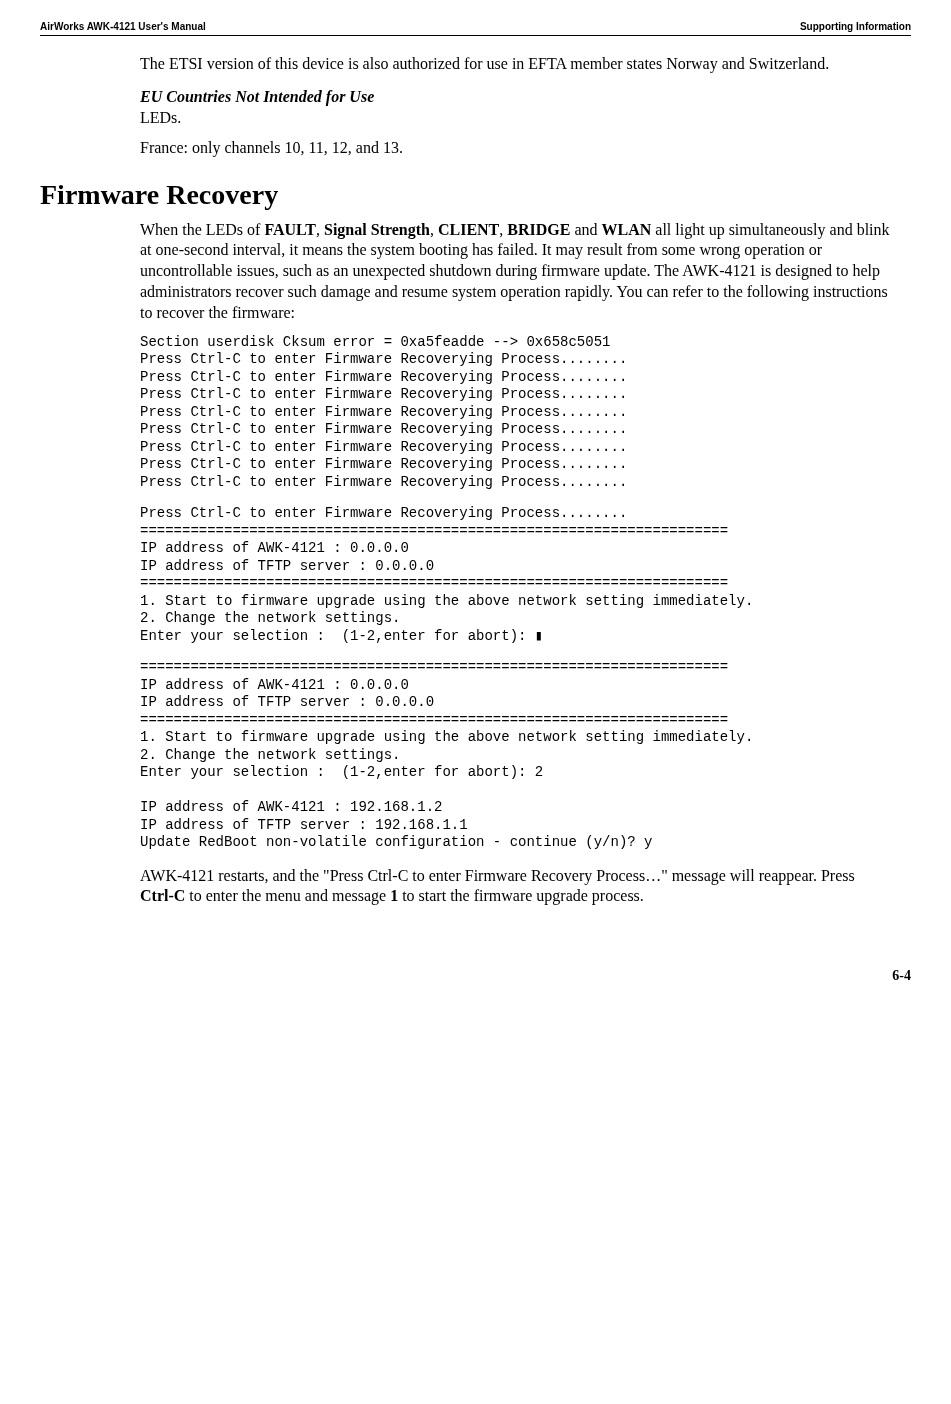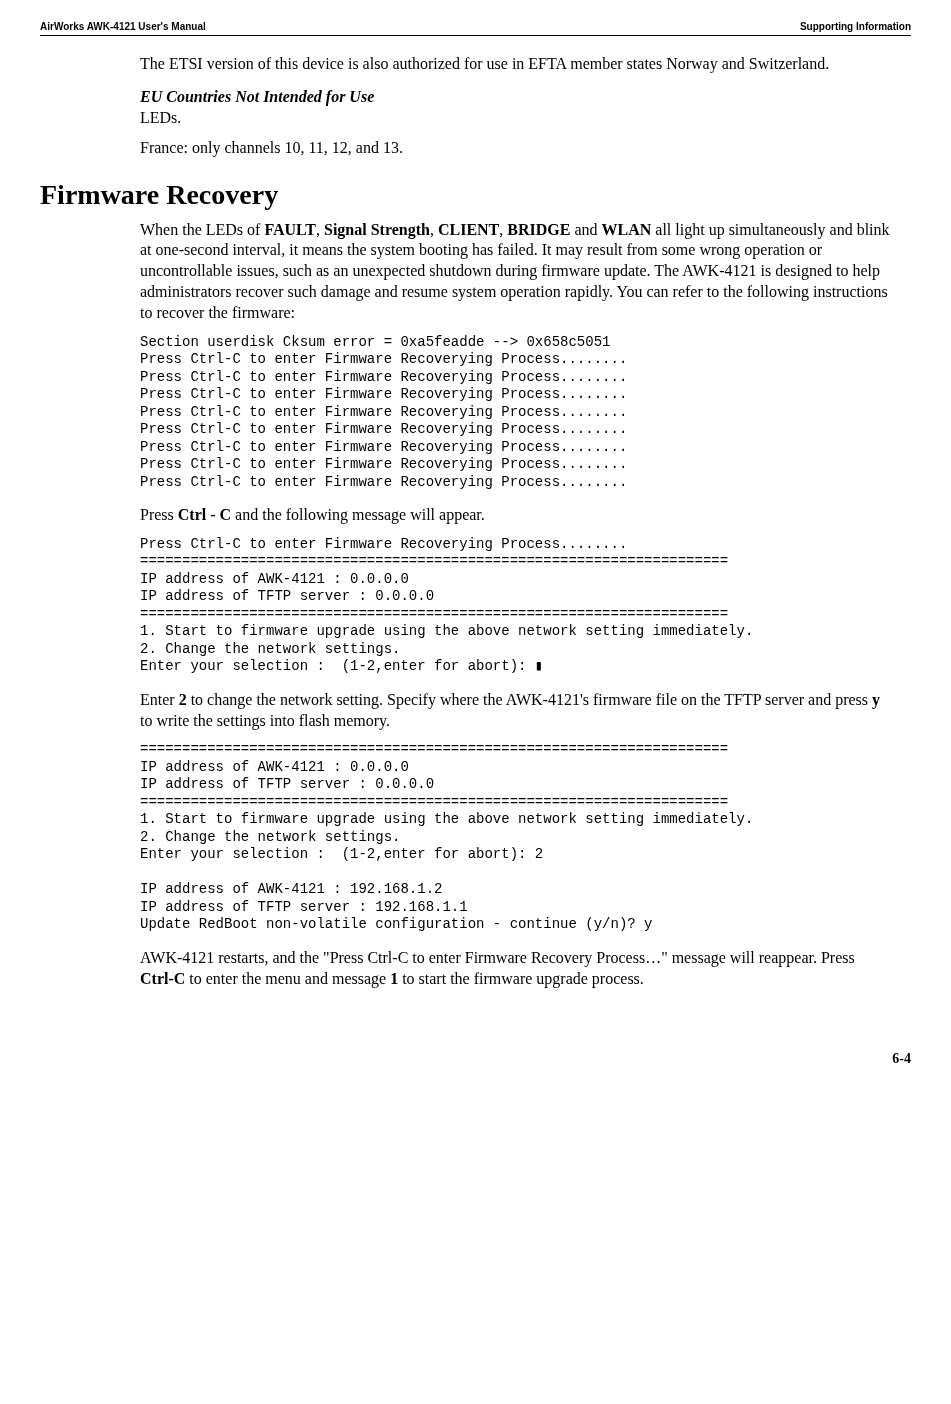--- a/index.html
+++ b/index.html
@@ -85,36 +85,30 @@
   <div class="terminal-img">Section userdisk Cksum error = 0xa5feadde --&gt; 0x658c5051
 Press Ctrl-C to enter Firmware Recoverying Process........
 Press Ctrl-C to enter Firmware Recoverying Process........
 Press Ctrl-C to enter Firmware Recoverying Process........
 Press Ctrl-C to enter Firmware Recoverying Process........
 Press Ctrl-C to enter Firmware Recoverying Process........
 Press Ctrl-C to enter Firmware Recoverying Process........
 Press Ctrl-C to enter Firmware Recoverying Process........
 Press Ctrl-C to enter Firmware Recoverying Process........</div>
 
-  <p class="para">
-    <span>Press </span><b>Ctrl - C</b><span> and the following message will appear.</span>
-  </p>
 
   <div class="terminal-img">Press Ctrl-C to enter Firmware Recoverying Process........
 ======================================================================
 IP address of AWK-4121 : 0.0.0.0
 IP address of TFTP server : 0.0.0.0
 ======================================================================
 1. Start to firmware upgrade using the above network setting immediately.
 2. Change the network settings.
 Enter your selection :  (1-2,enter for abort): ▮</div>
 
-  <p class="para">
-    <span>Enter </span><b>2</b><span> to change the network setting. Specify where the AWK-4121's firmware file on the TFTP server and press </span><b>y</b><span> to write the settings into flash memory.</span>
-  </p>
 
   <div class="terminal-img">======================================================================
 IP address of AWK-4121 : 0.0.0.0
 IP address of TFTP server : 0.0.0.0
 ======================================================================
 1. Start to firmware upgrade using the above network setting immediately.
 2. Change the network settings.
 Enter your selection :  (1-2,enter for abort): 2
 
 IP address of AWK-4121 : 192.168.1.2

